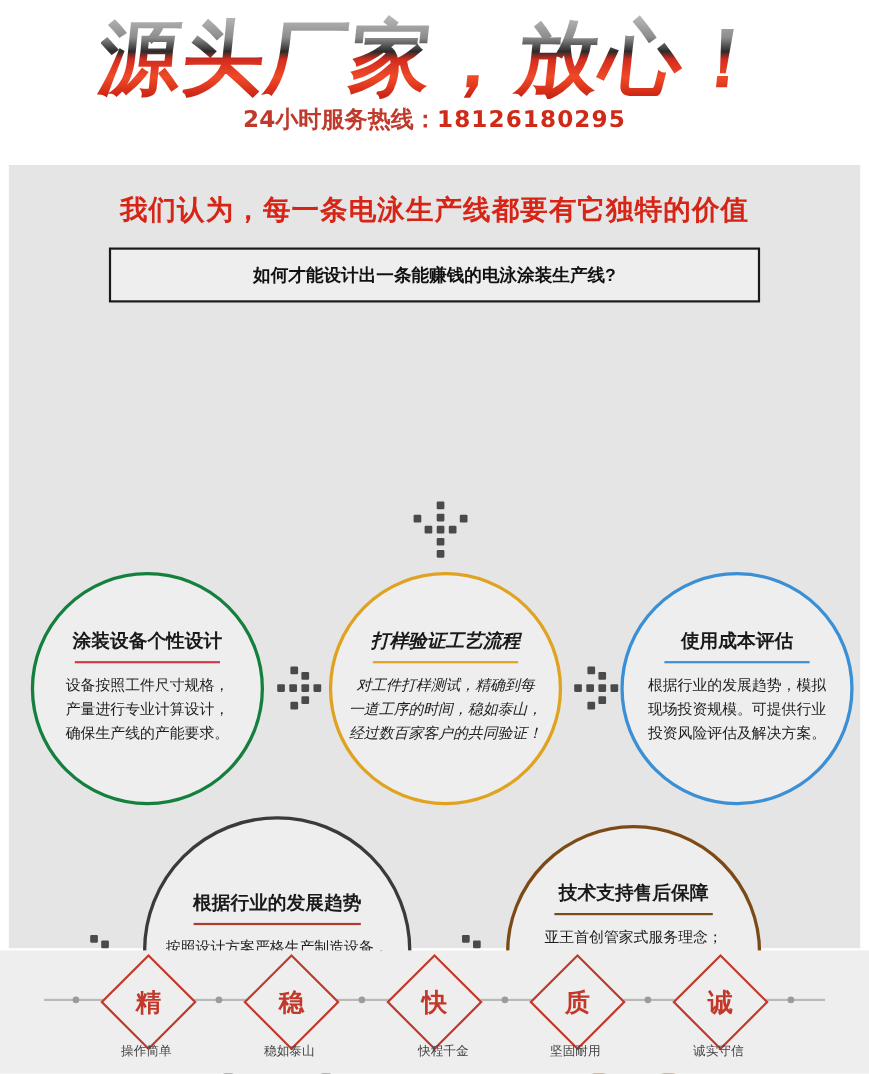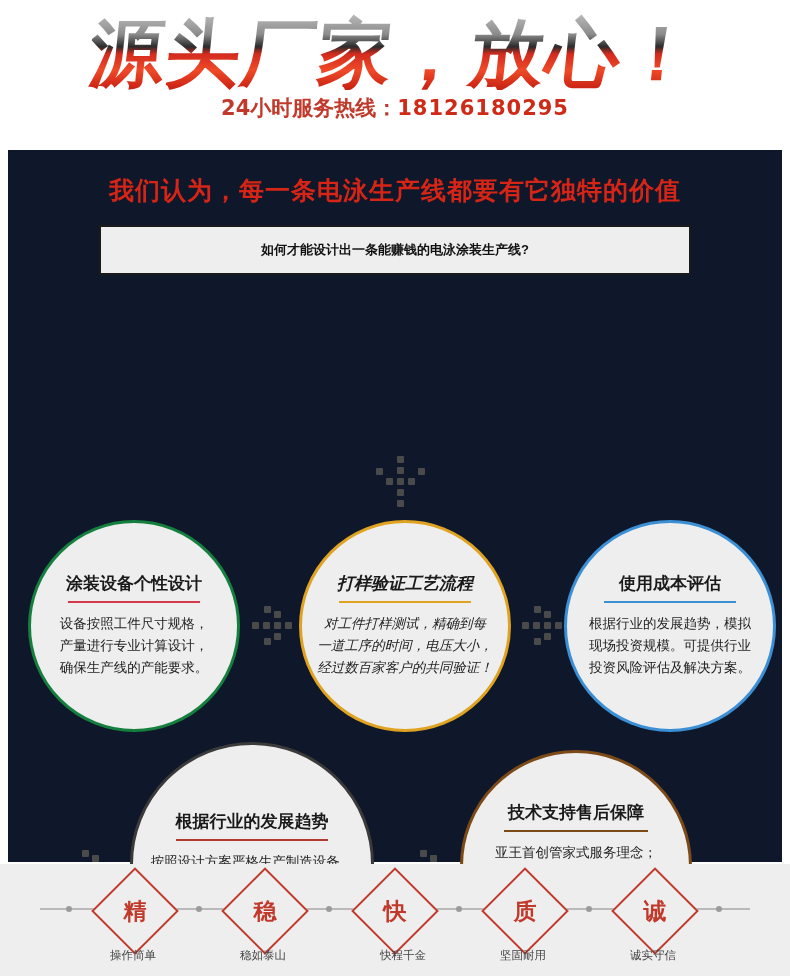--- a/index.html
+++ b/index.html
@@ -44,21 +44,21 @@
     font-family:"DejaVu Sans","Liberation Sans",sans-serif;
   }
   .hotline .num{color:#cf2a18;letter-spacing:1px;}
 
   
   .panel{
     position:relative;
     margin:0 8px;
     width:774px;
     height:712px;
-    background:#0f172a;
+    background:#e5e5e5;
     box-sizing:border-box;
   }
   .panel-title{
     text-align:center;
     margin:0;
     padding-top:24px;
     font-size:25px;
     font-weight:bold;
     color:#d62516;
     font-family:"DejaVu Sans","Liberation Sans",sans-serif;
@@ -68,21 +68,21 @@
     margin:18px auto 0 auto;
     width:588px;
     height:46px;
     border:2px solid #1a1a1a;
     display:flex;
     align-items:center;
     justify-content:center;
     background:#eeeeee;
   }
   .question-box span{
-    font-size:13px;
+    font-size:16px;
     font-weight:bold;
     color:#111;
     font-family:Liberation Sans, sans-serif;
   }
 
   
   .arrow-down{
     position:absolute;
     left:358px;top:306px;
     width:70px;height:62px;
@@ -219,21 +219,21 @@
       <i style="left:22px;top:5px;"></i>
         <i style="left:22px;top:27px;"></i>
       <i style="left:12px;top:0px;"></i>
         <i style="left:12px;top:32px;"></i>
     </div>
 
     <div class="circle" style="left:291px;top:370px;width:212px;height:212px;border:3px solid #e0a321;font-style:italic;">
       <div class="c-title">打样验证工艺流程</div>
       <div class="c-rule" style="background:#e0a321;"></div>
       <div class="c-body">对工件打样测试，精确到每
-一道工序的时间，电压大小，
+一道工序的时间，稳如泰山，
 经过数百家客户的共同验证！</div>
     </div>
 
     <div class="arrow-right" style="left:514px;top:456px;">
       <i style="left:0;top:16px;"></i>
         <i style="left:11px;top:16px;"></i>
         <i style="left:22px;top:16px;"></i>
         <i style="left:33px;top:16px;"></i>
       <i style="left:22px;top:5px;"></i>
         <i style="left:22px;top:27px;"></i>

